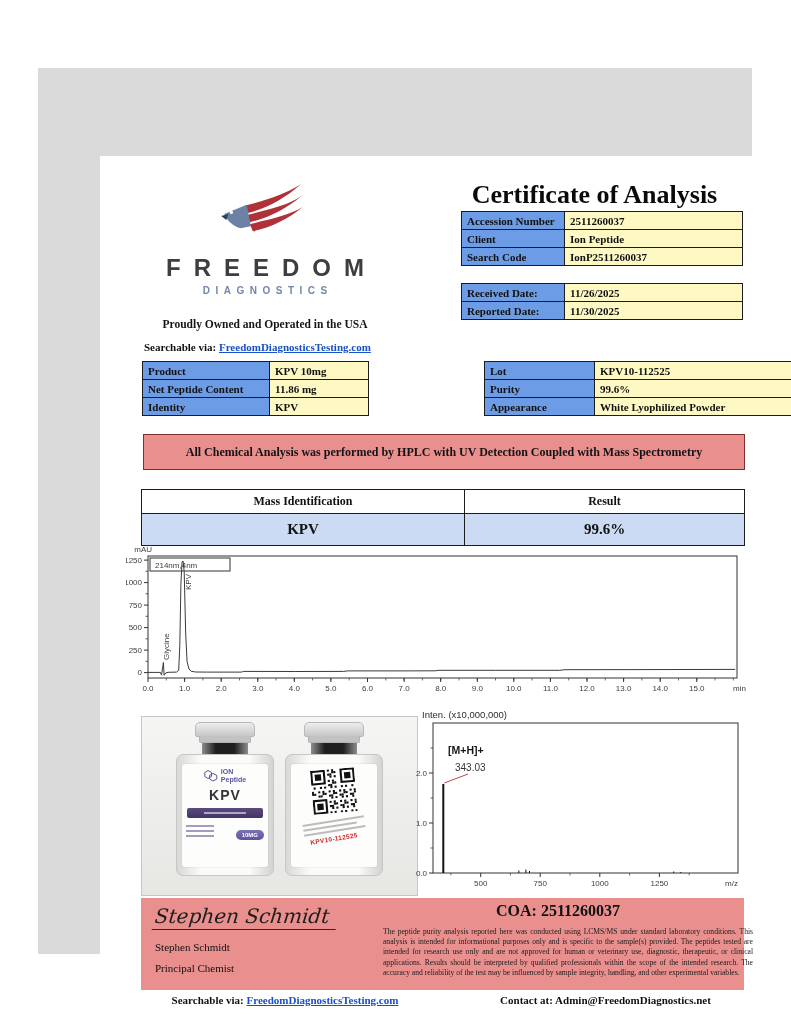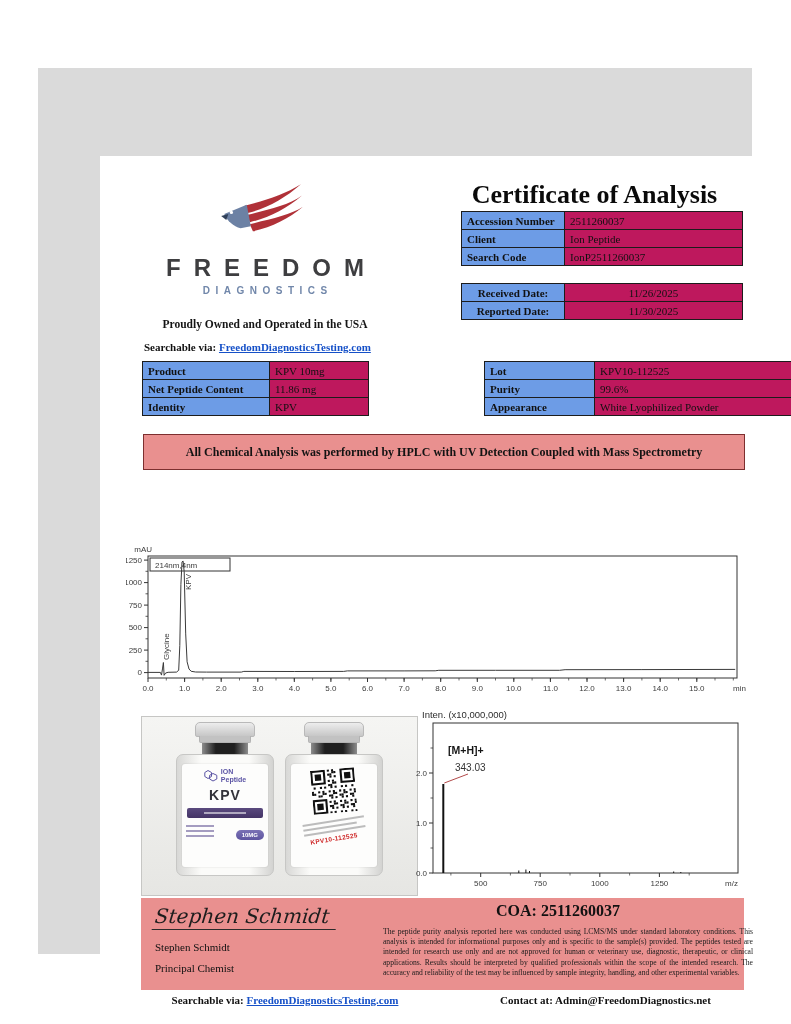--- a/index.html
+++ b/index.html
@@ -20,23 +20,23 @@
   a.lnk { color:#1550c8; text-decoration:underline; font-weight:bold; }
 
   .coa-title { position:absolute; left:352px; top:16px; width:285px; text-align:center;
                font-weight:bold; font-size:26px; color:#0a0a0a;margin-top:8px; }
 
   
   table.blue { border-collapse:collapse; table-layout:fixed; }
   table.blue td { border:1.5px solid #1c1c1c; height:17px; padding:0 5px; font-size:11px;
                   overflow:hidden; white-space:nowrap; }
   td.lbl { background:#6d9ce6; font-weight:bold; }
-  td.val { background:#be185d; font-weight:normal; }
+  td.val { background:#fef9c3; font-weight:bold; }
   .t-info { position:absolute; left:361px; top:55px;  width:282px; }
-  .t-date { position:absolute; left:361px; top:127px; width:282px;text-align:center; }
+  .t-date { position:absolute; left:361px; top:127px; width:282px; }
   .t-prod { position:absolute; left:42px;  top:205px; width:227px; }
   .t-lot  { position:absolute; left:384px; top:205px; width:330px; }
 
   .banner { position:absolute; left:43px; top:278px; width:600px; height:34px; background:#e9908f;
             border:1.5px solid #7d2f2f; display:flex; align-items:center; justify-content:center;
             font-weight:bold; font-size:12px; color:#131313; text-align:center; }
 
   .t-mass { position:absolute; left:41px; top:333px; width:604px; border-collapse:collapse; table-layout:fixed; }
   .t-mass td { border:1.5px solid #1c1c1c; text-align:center; font-weight:bold; }
   .t-mass .hdr td { height:21px; font-size:12px; background:#ffffff; }
@@ -198,20 +198,36 @@
             </tr>
         <tr>
           <td class="lbl">Appearance</td>
           <td class="val">White Lyophilized Powder</td>
             </tr>
       </tbody>
         </table>
 
       <div class="banner">All Chemical Analysis was performed by HPLC with UV Detection Coupled with Mass Spectrometry</div>
 
+      <table class="t-mass">
+        <colgroup>
+            <col style="width:323px">
+            <col>
+          </colgroup>
+        <tbody>
+            <tr class="hdr">
+          <td>Mass Identification</td>
+          <td>Result</td>
+            </tr>
+        <tr class="dat">
+          <td>KPV</td>
+          <td>99.6%</td>
+            </tr>
+      </tbody>
+        </table>
 
       <div class="hplc"><svg width="622" height="158" viewBox="0 0 622 158">
             <rect x="22" y="12" width="589" height="122" fill="#fff" stroke="#333" stroke-width="1"></rect>
             <line x1="18" y1="128.6" x2="22" y2="128.6" stroke="#333" stroke-width="1"></line>
             <text class="ax" x="16" y="131.1" text-anchor="end">0</text>
             <line x1="18" y1="106.1" x2="22" y2="106.1" stroke="#333" stroke-width="1"></line>
             <text class="ax" x="16" y="108.6" text-anchor="end">250</text>
             <line x1="18" y1="83.6" x2="22" y2="83.6" stroke="#333" stroke-width="1"></line>
             <text class="ax" x="16" y="86.1" text-anchor="end">500</text>
             <line x1="18" y1="61.1" x2="22" y2="61.1" stroke="#333" stroke-width="1"></line>

